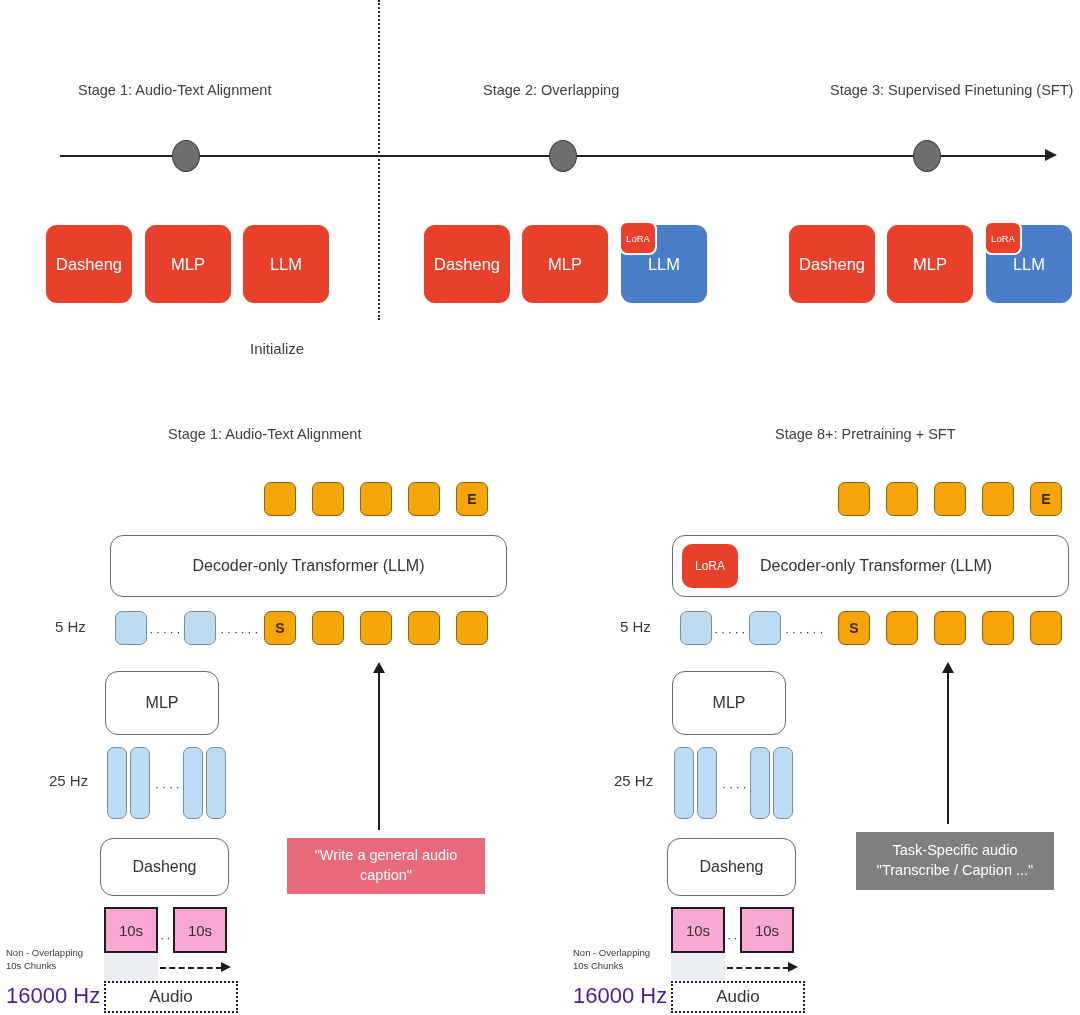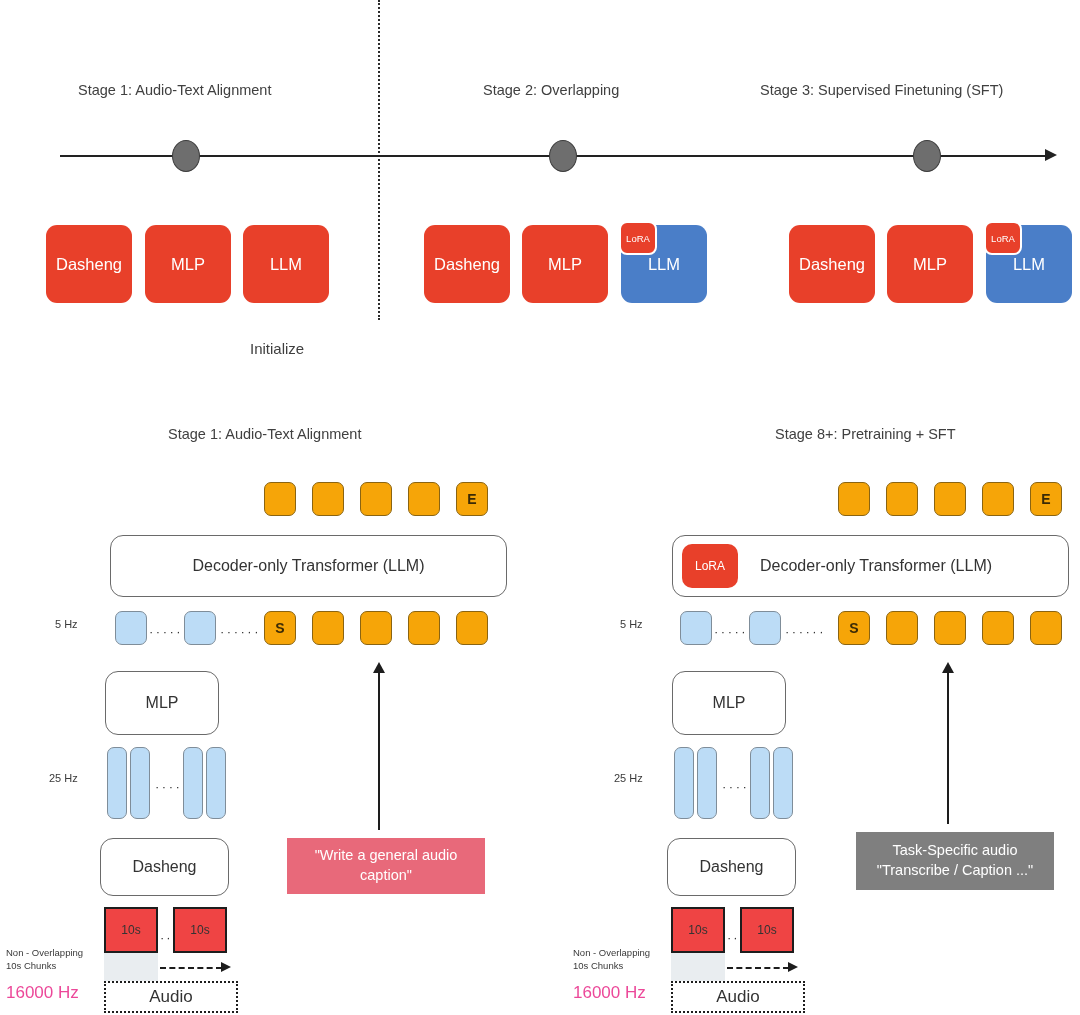--- a/index.html
+++ b/index.html
@@ -38,65 +38,65 @@
   .initialize{font-size:15px;color:#3f3f3f;}
 
   
   .sec-title{font-size:14.5px;color:#404040;white-space:nowrap;}
   .tok{
     width:30px;height:32px;border-radius:7px;background:#F6A508;
     border:1.6px solid #8a6412;font-size:14px;color:#3a2a06;font-weight:bold;
   }
   .tok.blue{background:#BCDCF6;border:1.6px solid #7f8d99;}
   .tok.bar{width:18px;height:70px;border-radius:7px;background:#BCDCF6;border:1.6px solid #7f8d99;}
-  .hzlabel{font-size:11px;color:#3a3a3a;white-space:nowrap;}
+  .hzlabel{font-size:15px;color:#3a3a3a;white-space:nowrap;}
   .wbox{
     border:1.6px solid #6a6a6a;border-radius:13px;background:#fff;
     font-size:16px;color:#333;
   }
   .lora-chip{
     width:56px;height:44px;border-radius:10px;background:#E8402A;color:#fff;
     font-size:12px;display:flex;align-items:center;justify-content:center;
   }
   .dots{font-size:13px;letter-spacing:2.5px;color:#333;white-space:nowrap;line-height:1;}
   .prompt{
     font-size:14.5px;color:#fff;line-height:1.35;padding:0 8px;box-sizing:border-box;
   }
   .prompt.pink{background:#E8697A;}
   .prompt.gray{background:#7F7F7F;}
   .upArrowLine{width:0;border-left:2.2px solid #1d1d1d;}
   .upArrowHead{
     width:0;height:0;border-left:6px solid transparent;border-right:6px solid transparent;
     border-bottom:11px solid #1d1d1d;
   }
   .chunk{
-    border:2.2px solid #1d1d1d;background:#ef4444;font-size:12px;color:#333;
+    border:2.2px solid #1d1d1d;background:#f9a8d4;font-size:15px;color:#333;
     box-sizing:border-box;
   }
   .chunkdots{font-size:13px;letter-spacing:2px;color:#333;}
   .shade{background:#E9EDF0;}
   .dashArrow{height:0;border-top:2.2px dashed #1d1d1d;}
   .dashHead{
     width:0;height:0;border-top:5px solid transparent;border-bottom:5px solid transparent;
     border-left:10px solid #1d1d1d;
   }
   .audiobox{
     border:2.4px dotted #1d1d1d;background:#fff;font-size:17px;color:#333;box-sizing:border-box;
   }
   .smalllbl{font-size:9.5px;color:#3a3a3a;line-height:1.35;white-space:nowrap;}
-  .biglbl{font-size:17px;color:#ec4899;white-space:nowrap;}
+  .biglbl{font-size:22px;color:#4c1d95;white-space:nowrap;}
 </style>
 </head>
 <body>
 
 <div class="abs divider" style="left:378px;top:0px;height:320px;"></div>
 
 <div class="abs tl-title" style="left:78px;top:82px;">Stage 1: Audio-Text Alignment</div>
 <div class="abs tl-title" style="left:483px;top:82px;">Stage 2: Overlapping</div>
-<div class="abs tl-title" style="left:760px;top:82px;">Stage 3: Supervised Finetuning (SFT)</div>
+<div class="abs tl-title" style="left:830px;top:82px;">Stage 3: Supervised Finetuning (SFT)</div>
 
 <div class="abs tl-line" style="left:60px;top:155px;width:985px;"></div>
 <div class="abs tl-arrowhead" style="left:1045px;top:149px;"></div>
 
 <div class="abs tl-dot" style="left:172px;top:140px;"></div>
 <div class="abs tl-dot" style="left:549px;top:140px;"></div>
 <div class="abs tl-dot" style="left:913px;top:140px;"></div>
 
 <div class="abs mod red ctext" style="left:46px;top:225px;">Dasheng</div>
 <div class="abs mod red ctext" style="left:145px;top:225px;">MLP</div>

